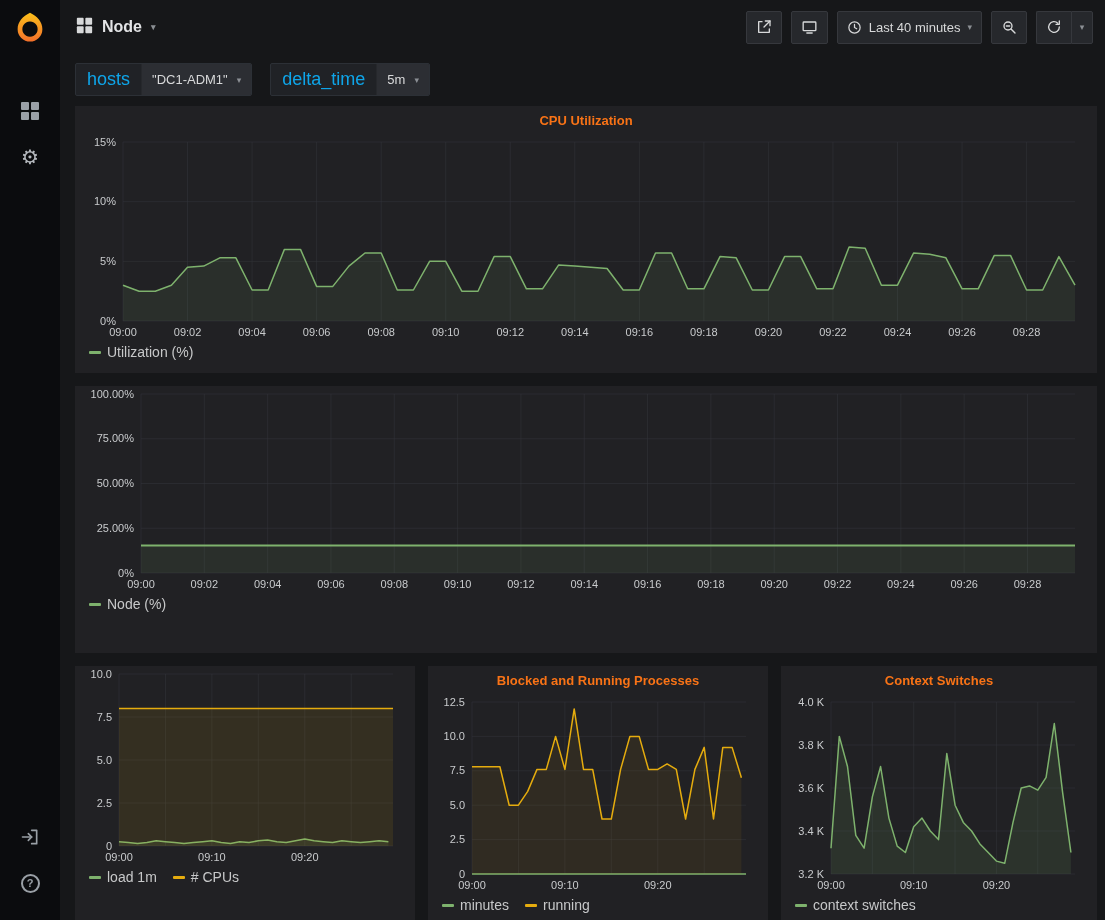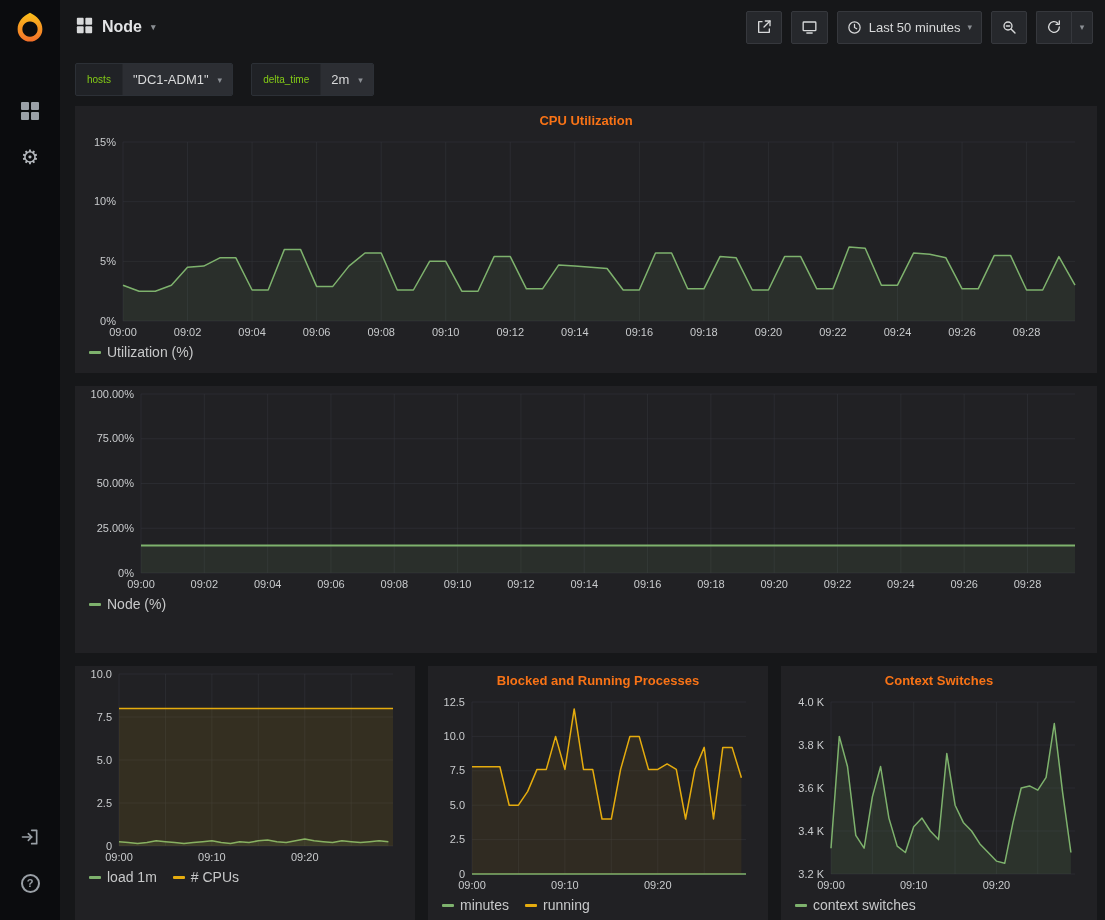--- a/index.html
+++ b/index.html
@@ -26,21 +26,21 @@
   .topbar-right{margin-left:auto;display:flex;align-items:center;gap:9px}
   .nav-btn{height:33px;min-width:33px;background:#26282c;border:1px solid #36383d;border-radius:2px;display:flex;align-items:center;justify-content:center;gap:7px;padding:0 9px;color:#d8d9da;font-size:13px;cursor:pointer}
   .nav-btn svg{display:block}
   .split{display:flex}
   .split .nav-btn:first-child{border-radius:2px 0 0 2px;border-right:none}
   .split .nav-btn:last-child{border-radius:0 2px 2px 0;min-width:22px;padding:0 6px}
 
   
   .vars{display:flex;gap:18px;padding:9px 8px 10px 15px;align-items:center;flex-shrink:0}
   .var-chip{height:33px;display:flex;align-items:stretch;border:1px solid #2c3036;border-radius:2px;overflow:hidden;background:#202226}
-  .var-label{display:flex;align-items:center;padding:0 11px;color:#84cc16;font-size:10px}
+  .var-label{display:flex;align-items:center;padding:0 11px;color:#0ea5e9;font-size:18px}
   .var-value{display:flex;align-items:center;gap:9px;padding:0 10px;font-size:13px;color:#d8d9da;background:#2c2e33;border-left:1px solid #26282c;cursor:pointer}
 
   
   .panels{padding:0 8px 0 15px;display:flex;flex-direction:column;gap:13px}
   .panel{background:#212124;position:relative}
   .panel-large{height:267px}
   .panel-title{height:28px;display:flex;align-items:center;justify-content:center;font-size:13px;font-weight:bold;color:#f97316;cursor:pointer}
   .chart{margin:0 8px}
   .panel-large .chart{height:207px}
   .panel-small .chart{height:200px}
@@ -123,21 +123,21 @@
           <svg width="17" height="16" viewBox="0 0 24 24" fill="none" stroke="currentColor" stroke-width="2" stroke-linecap="round">
             <rect x="2.5" y="4.5" width="19" height="13" rx="1"></rect>
               <path d="M8 21h8"></path>
           </svg>
         </div>
         <div class="nav-btn">
           <svg width="15" height="15" viewBox="0 0 24 24" fill="none" stroke="currentColor" stroke-width="2" stroke-linecap="round">
             <circle cx="12" cy="12" r="9"></circle>
               <path d="M12 7v5l3.5 2"></path>
           </svg>
-          <span>Last 50 minutes</span>
+          <span>Last 40 minutes</span>
           <span class="caret">▾</span>
         </div>
         <div class="nav-btn">
           <svg width="16" height="16" viewBox="0 0 24 24" fill="none" stroke="currentColor" stroke-width="2" stroke-linecap="round">
             <circle cx="10.5" cy="10.5" r="6"></circle>
               <path d="M15 15l6 6"></path>
               <path d="M8 10.5h5"></path>
           </svg>
         </div>
         <div class="split">
@@ -158,21 +158,21 @@
       <div class="var-chip">
         <span class="var-label">hosts</span>
         <span class="var-value">
           <span>"DC1-ADM1"</span>
           <span class="caret">▾</span>
         </span>
       </div>
       <div class="var-chip">
         <span class="var-label">delta_time</span>
         <span class="var-value">
-          <span>2m</span>
+          <span>5m</span>
           <span class="caret">▾</span>
         </span>
       </div>
     </div>
 
     <div class="panels">
 
       <div class="panel panel-large">
         <div class="panel-title">CPU Utilization</div>
         <div class="chart">

